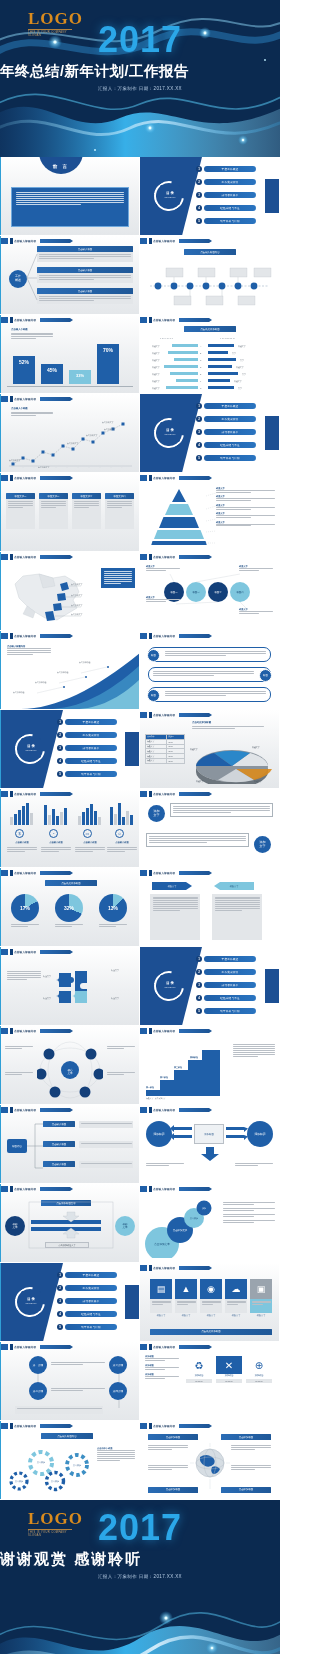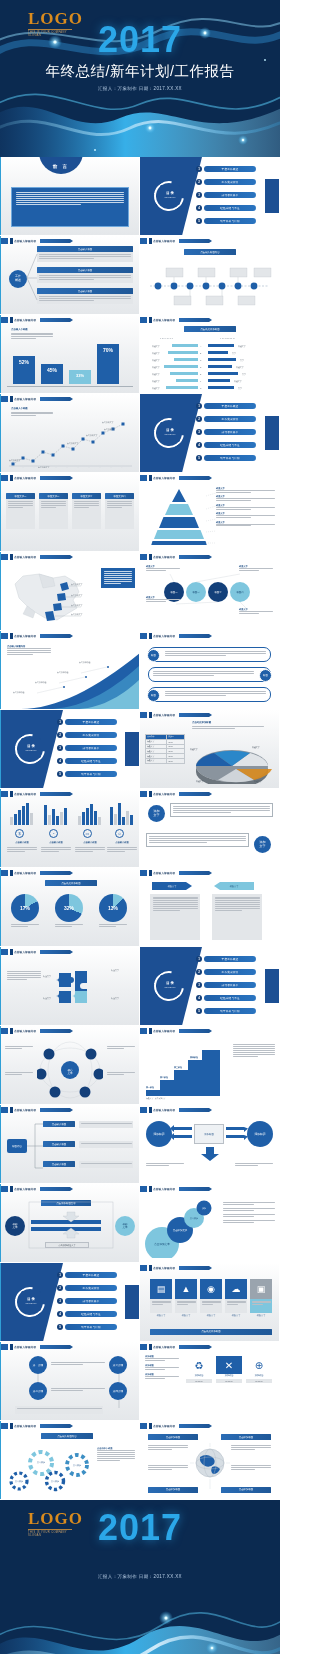--- a/index.html
+++ b/index.html
@@ -38,22 +38,22 @@
   }
   .cover-year {
     position:absolute; left:0; right:0; top:22px; text-align:center;
     font-size:36px; font-weight:bold; color:#2ba7e8; line-height:1;
     letter-spacing:1px;
     text-shadow:0 0 10px rgba(40,170,240,.55);
     z-index:4;
   }
   .cover.ending .cover-year { top:10px; }
   .cover-title {
-    position:absolute; left:0; right:0; top:62px; text-align:center;
-    font-size:14.5px; font-weight:normal; color:#ffffff; letter-spacing:.5px;
+    position:absolute; left:0; right:0; top:62px; 
+    font-size:14.5px; font-weight:bold; color:#ffffff; letter-spacing:.5px;
     z-index:4;
   }
   .cover.ending .cover-title { top:50px; font-size:15px; letter-spacing:2px;}
   .cover-meta {
     position:absolute; left:0; right:0; top:86px; text-align:center;
     font-size:4.5px; color:#b9cfe6; letter-spacing:.4px; z-index:4;
   }
   .cover.ending .cover-meta { top:74px; }
 
   
@@ -1625,16 +1625,17 @@
         <circle cx="212" cy="148" r="1.3" fill="#eaffff"></circle>
         <circle cx="96" cy="186" r="1" fill="#bfefff"></circle>
         <circle cx="252" cy="176" r=".9" fill="#bfefff"></circle>
       </svg>
     </div>
     <div class="logo">
       <div class="lg-text">LOGO</div>
       <div class="lg-sub">THIS IS YOUR COMPANY SLOGAN</div>
     </div>
     <div class="cover-year">2017</div>
+    <div class="cover-title">谢谢观赏  感谢聆听</div>
     <div class="cover-meta">汇报人：万象制作   日期：2017.XX.XX</div>
   </div>
 
 </div>
 
 </body></html>

